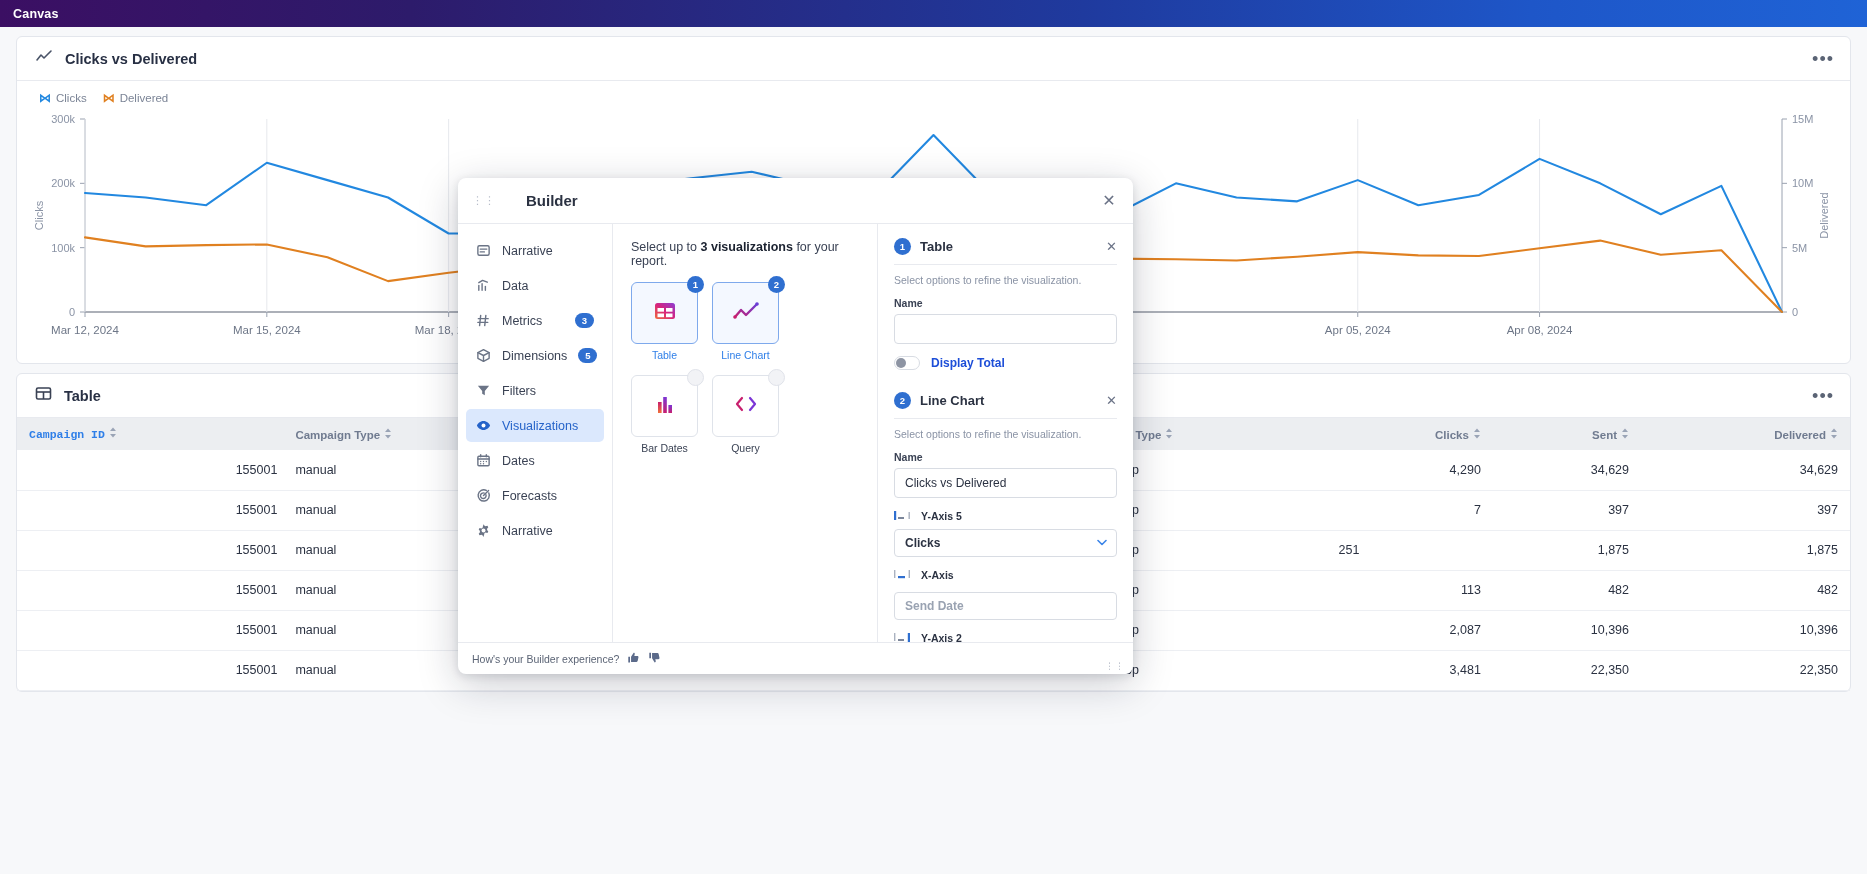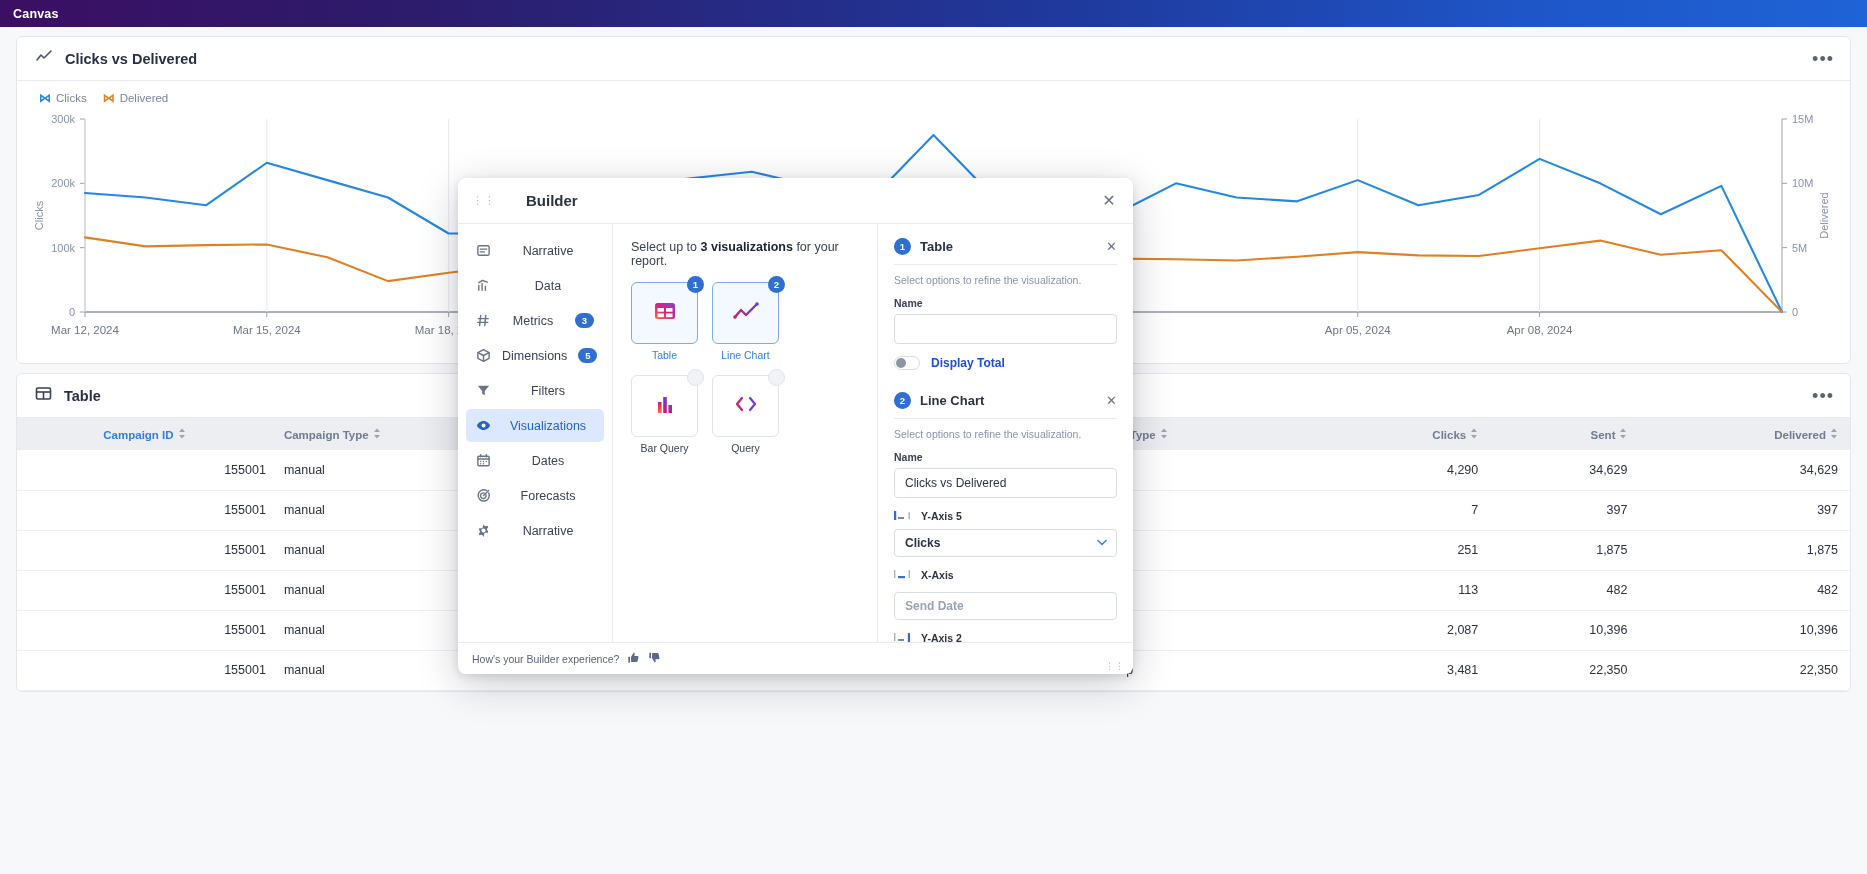--- a/index.html
+++ b/index.html
@@ -66,21 +66,21 @@
     box-shadow:0 10px 40px rgba(20,25,45,.22), 0 2px 8px rgba(20,25,45,.12);
     display:flex; flex-direction:column; overflow:hidden;
     pointer-events:auto;
   }
   .m-head { height:46px; display:flex; align-items:center; border-bottom:1px solid #e8eaef; position:relative;}
   .grip { margin-left:14px; color:#b6bcc9; font-size:11px; line-height:9px; letter-spacing:1px; cursor:grab;}
   .m-head .mt { font-size:15px; font-weight:bold; color:#2b3242; margin-left:30px; }
   .m-close { position:absolute; right:14px; top:50%; transform:translateY(-50%); color:#6a7286; font-size:16px; cursor:pointer; width:20px;height:20px;display:flex;align-items:center;justify-content:center;}
   .m-body { flex:1; display:flex; min-height:0; }
 
-  .m-nav { width:155px; border-right:1px solid #e8eaef; padding:10px 8px 0 8px;text-align:center; }
+  .m-nav { width:155px; border-right:1px solid #e8eaef; padding:10px 8px 0 8px; }
   .nav-item {
     height:33px; display:flex; align-items:center; gap:11px;
     padding:0 10px; border-radius:5px; margin-bottom:2px;
     font-size:12.5px; color:#3a4254; cursor:pointer;
   }
   .nav-item.active { background:#dbe8fd; color:#2563c9; }
   .nav-item .nicon { width:15px; display:flex; justify-content:center; color:#6b7486; }
   .nav-item.active .nicon { color:#2563c9; }
   .nav-item .nlbl { flex:1; }
   .badge {
@@ -227,21 +227,21 @@
           <line x1="1.5" y1="7" x2="15.5" y2="7" stroke="#3a4254" stroke-width="1.6"></line>
           <line x1="8.5" y1="7" x2="8.5" y2="14" stroke="#3a4254" stroke-width="1.6"></line>
         </svg>
     </span>
     <span class="ct">Table</span>
     <span class="dots">•••</span>
   </div>
   <table class="tbl">
     <thead>
       <tr id="thead-row">
-          <th class="first num" style="text-align: center;"><span>Campaign ID</span><span class="sa"><svg width="8" height="11" viewBox="0 0 8 11">
+          <th class="first num" style="text-align: left; font-family: Liberation Mono, monospace;"><span>Campaign ID</span><span class="sa"><svg width="8" height="11" viewBox="0 0 8 11">
                 <polygon points="4,0.5 7,4 1,4" fill="#9aa4b6"></polygon>
                 <polygon points="4,10.5 7,7 1,7" fill="#9aa4b6"></polygon>
               </svg></span></th>
           <th class="" style="text-align: left;"><span>Campaign Type</span><span class="sa"><svg width="8" height="11" viewBox="0 0 8 11">
                 <polygon points="4,0.5 7,4 1,4" fill="#9aa4b6"></polygon>
                 <polygon points="4,10.5 7,7 1,7" fill="#9aa4b6"></polygon>
               </svg></span></th>
           <th class="" style="text-align: left;"><span>Device Browser</span><span class="sa"><svg width="8" height="11" viewBox="0 0 8 11">
                 <polygon points="4,0.5 7,4 1,4" fill="#9aa4b6"></polygon>
                 <polygon points="4,10.5 7,7 1,7" fill="#9aa4b6"></polygon>
@@ -288,21 +288,21 @@
           <td style="text-align: right;">7</td>
           <td style="text-align: right;">397</td>
           <td style="text-align: right;">397</td>
         </tr>
         <tr>
           <td style="text-align: right; padding-right: 6px;">155001</td>
           <td style="text-align: left;">manual</td>
           <td style="text-align: left;">firefox</td>
           <td style="text-align: left;">windows</td>
           <td style="text-align: left;">desktop</td>
-          <td style="text-align: right;">251</td>
+          <td style="text-align: left;">251</td>
           <td style="text-align: right;">1,875</td>
           <td style="text-align: right;">1,875</td>
         </tr>
         <tr>
           <td style="text-align: right; padding-right: 6px;">155001</td>
           <td style="text-align: left;">manual</td>
           <td style="text-align: left;">chrome</td>
           <td style="text-align: left;">macos</td>
           <td style="text-align: left;">desktop</td>
           <td style="text-align: right;">113</td>
@@ -496,21 +496,21 @@
                         <stop offset="0" stop-color="#c81f6e"></stop>
                         <stop offset="1" stop-color="#7b35d6"></stop>
                       </linearGradient>
                     </defs>
                     <rect x="7" y="12" width="3.6" height="11" fill="url(#g3)"></rect>
                     <rect x="12.2" y="7" width="3.6" height="16" fill="url(#g4)"></rect>
                     <rect x="17.4" y="15" width="3.6" height="8" fill="url(#g4)"></rect>
                   </svg></span>
                 <span class="vcirc"></span>
               </div>
-              <div class="viz-cap">Bar Query</div>
+              <div class="viz-cap">Bar Dates</div>
             </div>
             <div class="viz-cell">
               <div class="viz">
                 <span><svg width="30" height="26" viewBox="0 0 30 26">
                     <g fill="none" stroke="#c81f6e" stroke-width="2.2" stroke-linecap="round" stroke-linejoin="round">
                       <polyline points="11,7 6,13 11,19"></polyline>
                     </g>
                     <g fill="none" stroke="#7b35d6" stroke-width="2.2" stroke-linecap="round" stroke-linejoin="round">
                       <polyline points="19,7 24,13 19,19"></polyline>
                     </g>

